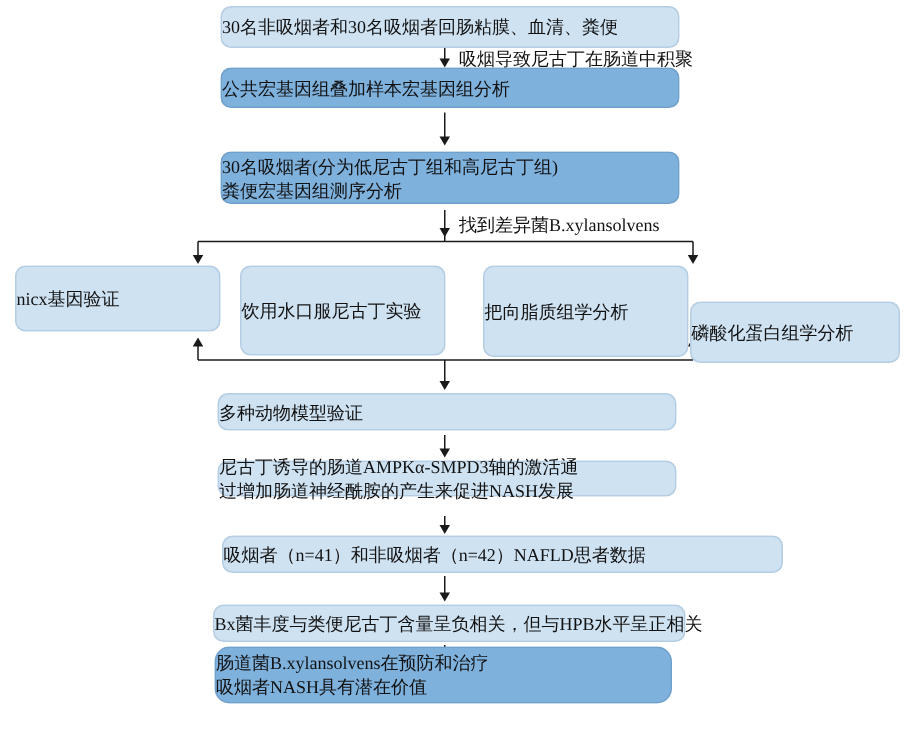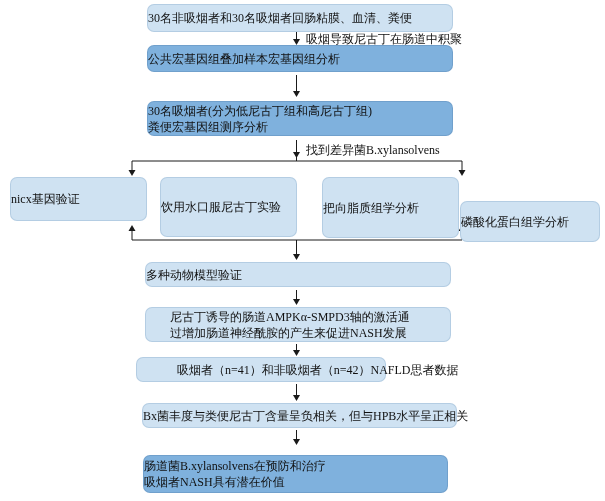--- a/index.html
+++ b/index.html
@@ -107,31 +107,31 @@
     <span>把向脂质组学分析</span>
   </div>
   <div class="box light" style="left:460px;top:177px;width:140px;height:41px;margin-top:24px;">
     <span>磷酸化蛋白组学分析</span>
   </div>
 
   <div class="box light" style="left:145px;top:262px;width:306px;height:25px;">
     <span>多种动物模型验证</span>
   </div>
 
-  <div class="box light" style="left:145px;top:307px;width:306px;height:35px;padding-left:24px;">
+  <div class="box light" style="left:145px;top:307px;width:306px;height:24px;">
     <span>尼古丁诱导的肠道AMPKα-SMPD3轴的激活通</span>
     <span>过增加肠道神经酰胺的产生来促进NASH发展</span>
   </div>
 
-  <div class="box light" style="left:136px;top:357px;width:250px;height:25px;padding-left:40px;">
+  <div class="box light" style="left:148px;top:357px;width:374px;height:25px;">
     <span>吸烟者（n=41）和非吸烟者（n=42）NAFLD思者数据</span>
   </div>
 
   <div class="box light small" style="left:142px;top:403px;width:315px;height:25px;">
     <span>Bx菌丰度与类便尼古丁含量呈负相关，但与HPB水平呈正相关</span>
   </div>
 
-  <div class="box dark" style="left:143px;top:455px;width:305px;height:38px;">
+  <div class="box dark" style="left:143px;top:431px;width:305px;height:38px;border-radius:10px;">
     <span>肠道菌B.xylansolvens在预防和治疗</span>
     <span>吸烟者NASH具有潜在价值</span>
   </div>
 
 </div>
 
 </body></html>

